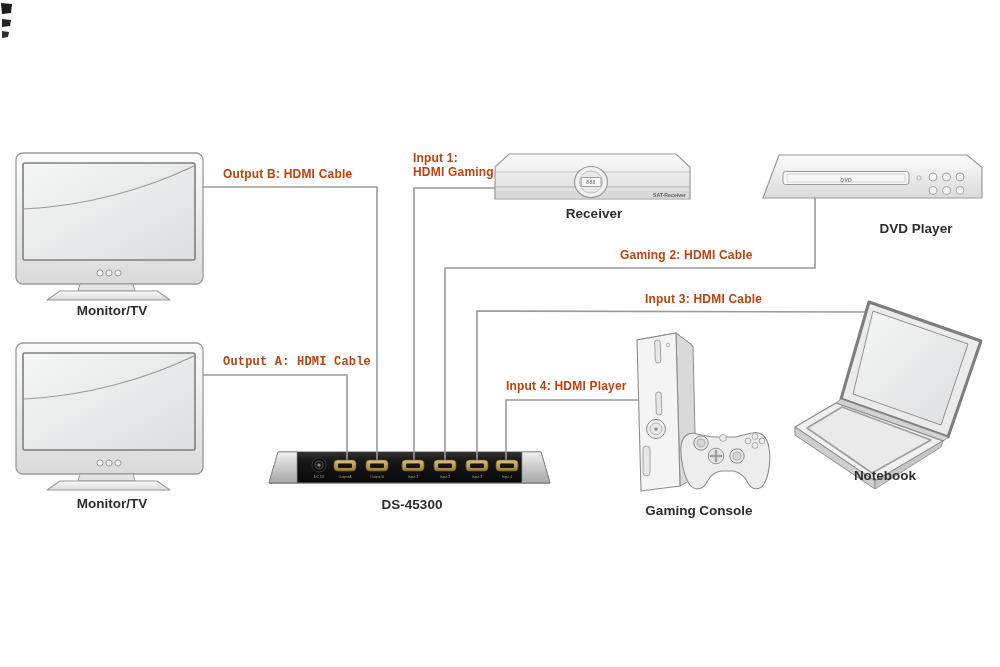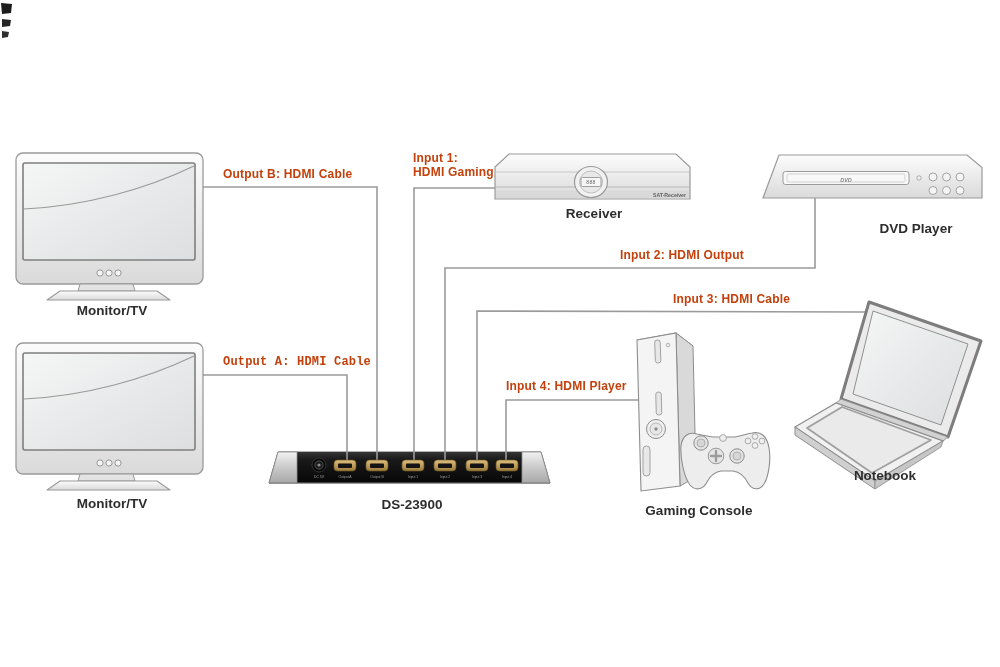--- a/index.html
+++ b/index.html
@@ -196,24 +196,24 @@
       <polygon points="2,31 9,32 8,37 2,38" fill="#2e2e2e"></polygon>
     </g>
   </svg>
 
   <div class="cable-label" style="left:223px;top:167px;">Output B: HDMI Cable</div>
   <div class="cable-label" style="left:223px;top:355px;font-family:Liberation Mono, monospace;">Output A: HDMI Cable</div>
   <div class="cable-label" style="left:413px;top:151px;">
     <div>Input 1:</div>
     <div>HDMI Gaming</div>
   </div>
-  <div class="cable-label" style="left:620px;top:248px;">Input 2: HDMI Output</div>
-  <div class="cable-label" style="left:645px;top:292px;margin-left:28px;">Input 3: HDMI Cable</div>
+  <div class="cable-label" style="left:620px;top:248px;">Gaming 2: HDMI Cable</div>
+  <div class="cable-label" style="left:645px;top:292px;">Input 3: HDMI Cable</div>
   <div class="cable-label" style="left:506px;top:379px;">Input 4: HDMI Player</div>
 
   <div class="device-label" style="left:112px;top:303px;">Monitor/TV</div>
   <div class="device-label" style="left:112px;top:496px;">Monitor/TV</div>
   <div class="device-label" style="left:594px;top:206px;">Receiver</div>
   <div class="device-label" style="left:916px;top:206px;margin-top:15px;">DVD Player</div>
-  <div class="device-label" style="left:412px;top:497px;">DS-23900</div>
+  <div class="device-label" style="left:412px;top:497px;">DS-45300</div>
   <div class="device-label" style="left:699px;top:496px;margin-top:7px;">Gaming Console</div>
   <div class="device-label" style="left:885px;top:468px;">Notebook</div>
 </div>
 
 </body></html>

